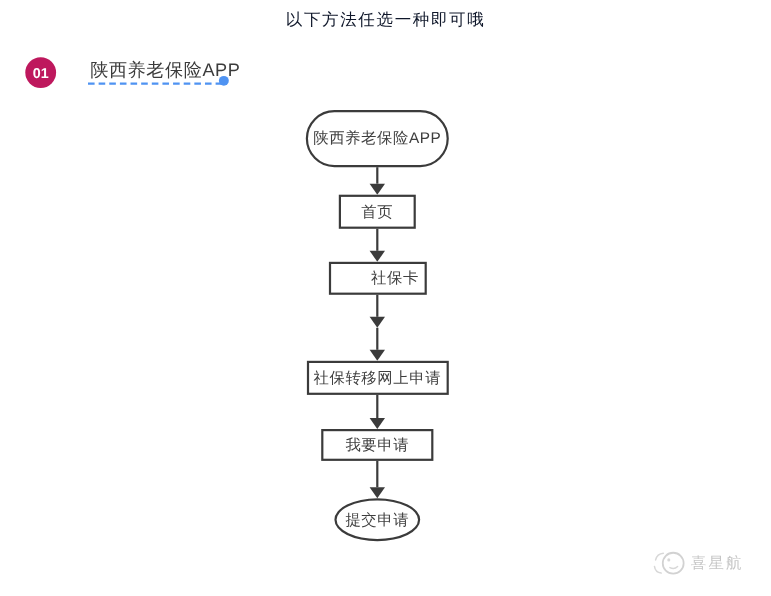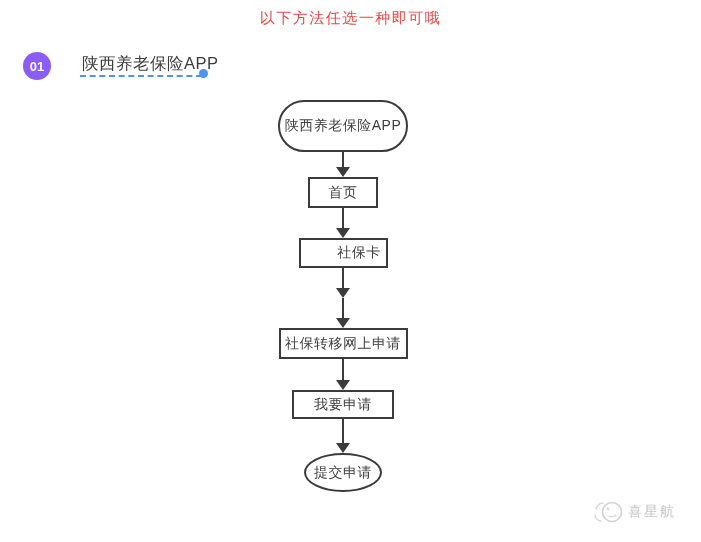--- a/index.html
+++ b/index.html
@@ -5,26 +5,26 @@
   html,body{margin:0;padding:0;}
   body{
     width:701px;height:542px;position:relative;background:#ffffff;
     font-family:"Liberation Sans","DejaVu Sans",sans-serif;
     overflow:hidden;
   }
   
   .tip{
     position:absolute;top:9px;left:0;width:701px;
     text-align:center;font-size:15px;letter-spacing:1.5px;
-    color:#ef4444;
+    color:#0f172a;
   }
   
   .badge{
     position:absolute;left:23px;top:52px;width:28px;height:28px;
-    border-radius:50%;background:#8b5cf6;color:#ffffff;
+    border-radius:50%;background:#be185d;color:#ffffff;
     font-size:13px;font-weight:bold;
     display:flex;align-items:center;justify-content:center;
   }
   .section-title{
     position:absolute;left:82px;top:53px;
     font-size:16.5px;color:#3b3b3b;letter-spacing:0.5px;
   }
   .title-underline{
     position:absolute;left:80px;top:75px;width:122px;height:0;
     border-top:2px dashed #4f93f2;

